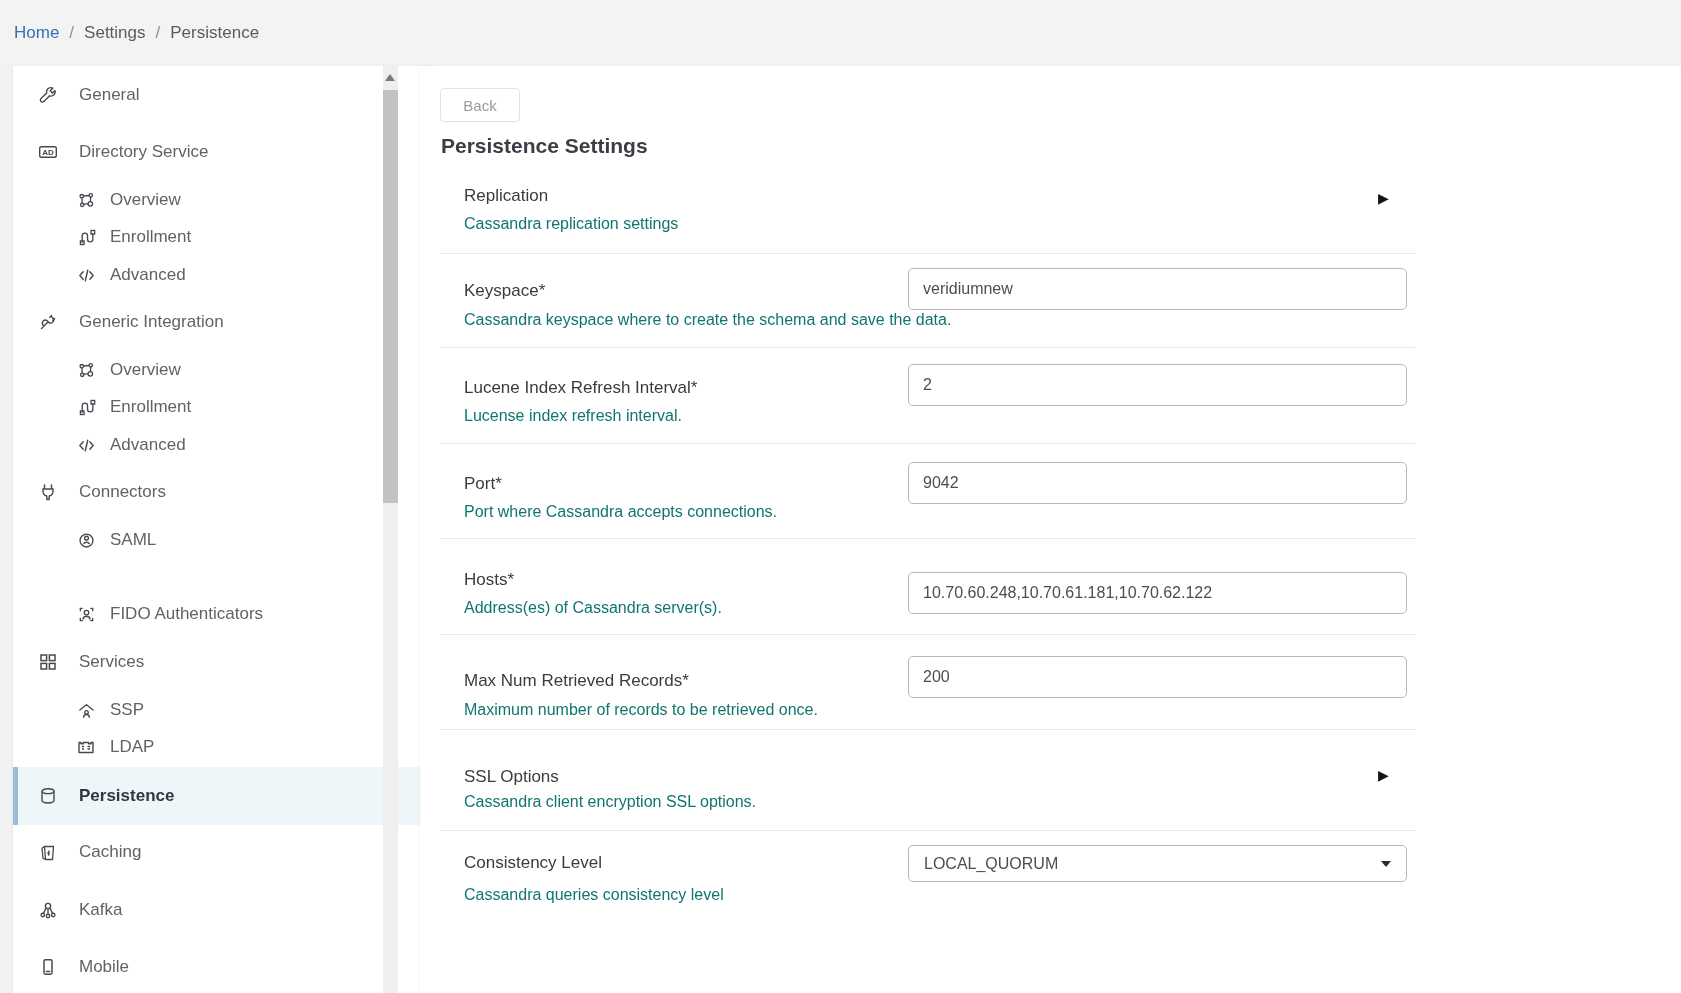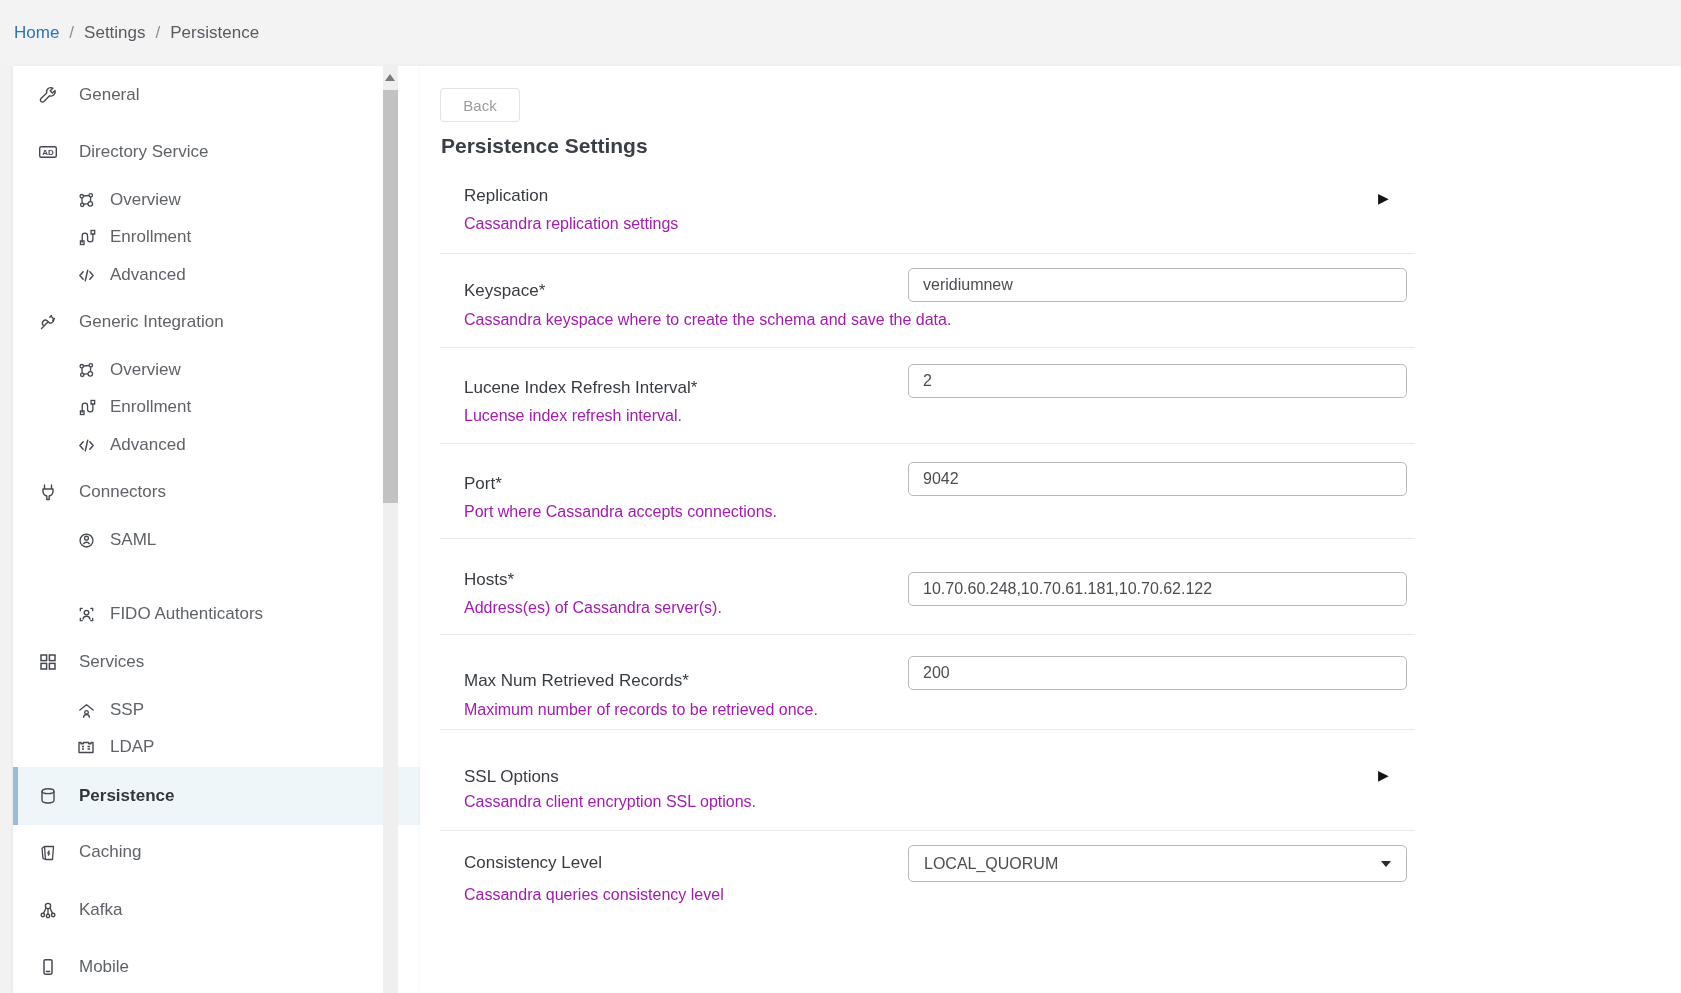--- a/index.html
+++ b/index.html
@@ -66,24 +66,24 @@
     position:absolute; top:22px; left:20px; width:80px; height:34px;
     background:#fff; border:1px solid #e3e3e3; border-radius:4px;
     color:#9b9b9b; font-size:15px; font-family:inherit;
     display:flex; align-items:center; justify-content:center; cursor:pointer;
   }
   .page-title {
     position:absolute; top:66px; left:21px;
     font-size:21px; line-height:28px; font-weight:bold; color:#3a3e45;
   }
   .f-label { position:absolute; left:44px; font-size:17px; line-height:24px; color:#383c42; white-space:nowrap; }
-  .f-help  { position:absolute; left:44px; font-size:16px; line-height:22px; color:#a21caf; white-space:nowrap; }
+  .f-help  { position:absolute; left:44px; font-size:16px; line-height:22px; color:#0f766e; white-space:nowrap; }
   .f-divider { position:absolute; left:20px; width:975px; height:1px; background:#e9e9e9; }
   .f-input {
-    position:absolute; left:488px; width:499px; height:34px; box-sizing:border-box;
+    position:absolute; left:488px; width:499px; height:42px; box-sizing:border-box;
     border:1px solid #b9b9b9; border-radius:5px; padding:0 14px;
     font-size:16px; color:#4a4e53; font-family:inherit; background:#fff; outline:none;
   }
   .f-arrow { position:absolute; left:958px; font-size:14px; line-height:16px; color:#141414; cursor:pointer; }
   .f-select {
     position:absolute; left:488px; width:499px; height:37px; box-sizing:border-box;
     border:1px solid #b9b9b9; border-radius:5px; background:#fff;
     display:flex; align-items:center; justify-content:space-between;
     padding:0 15px; font-size:16px; color:#4a4e53; cursor:pointer;
   }

